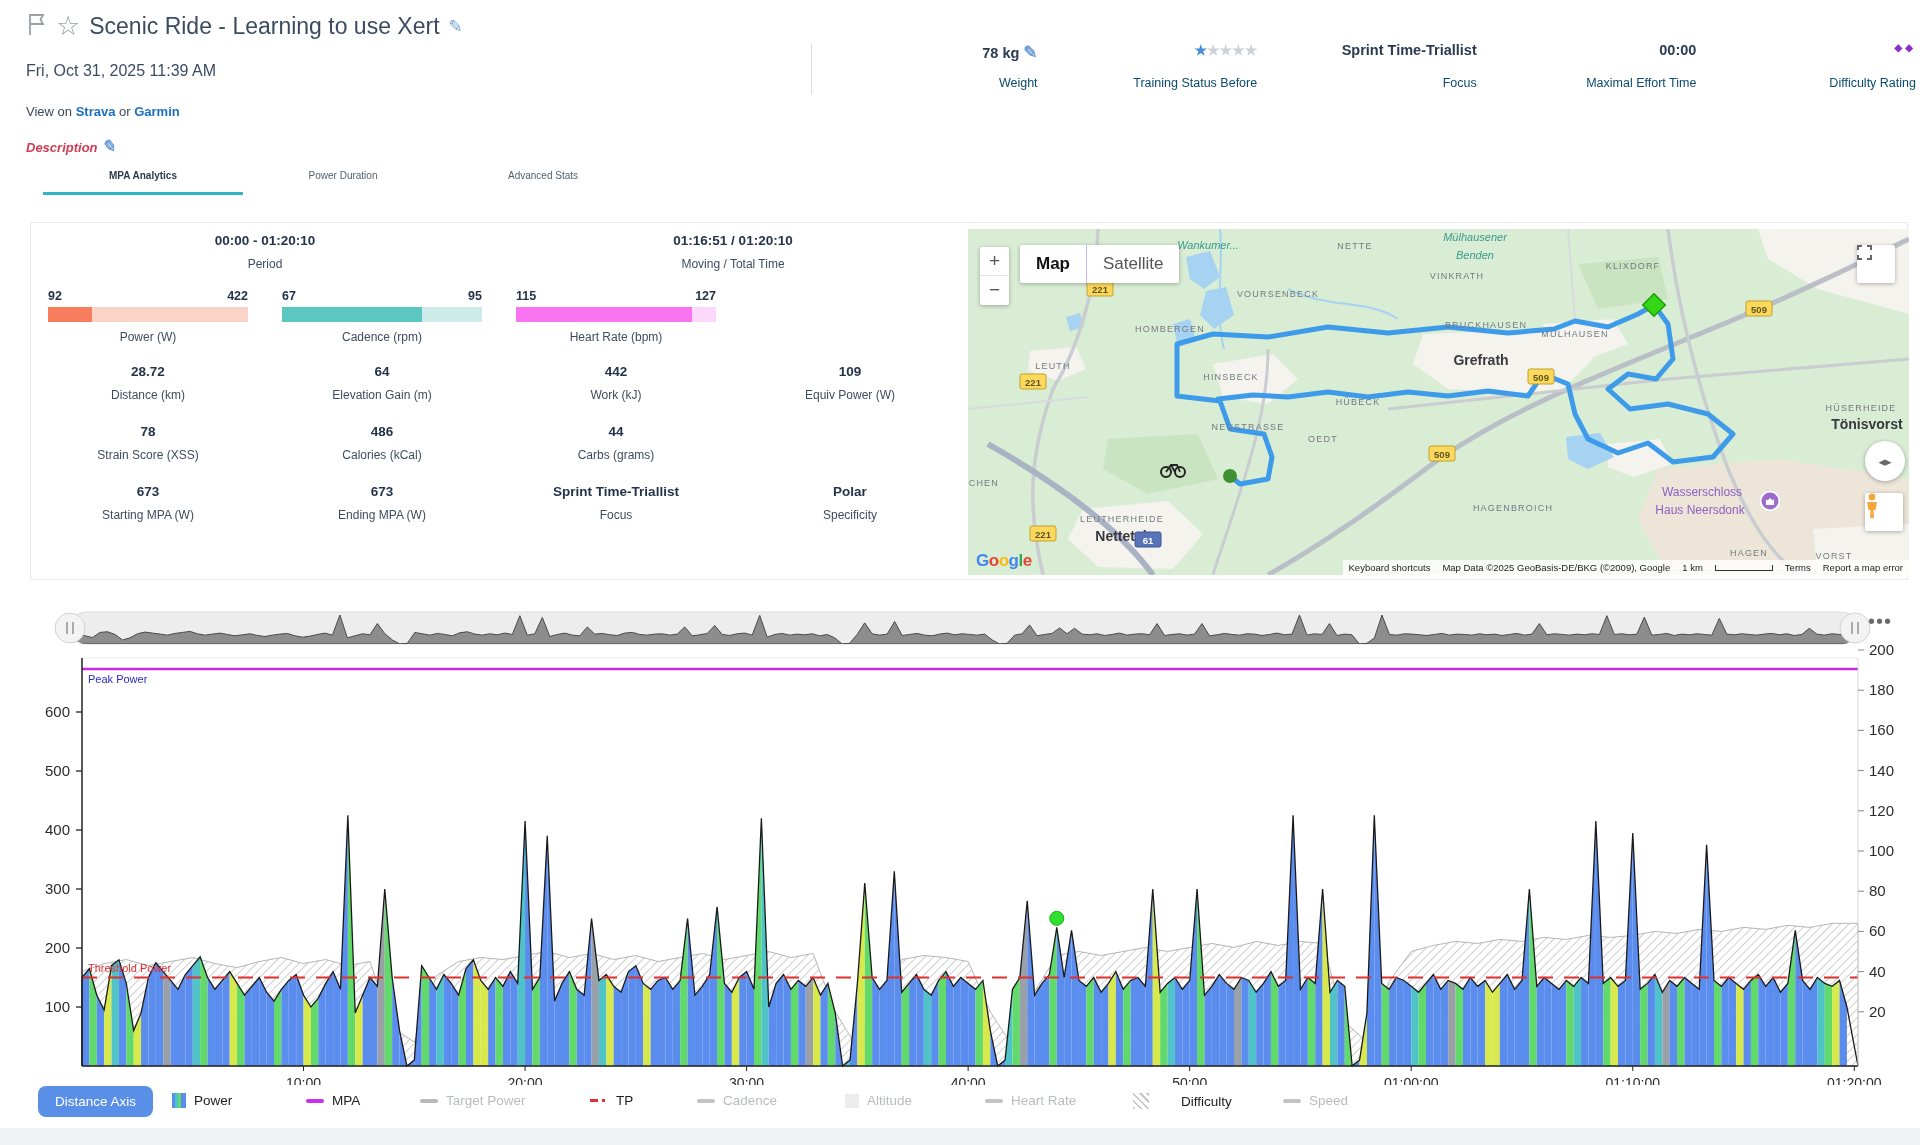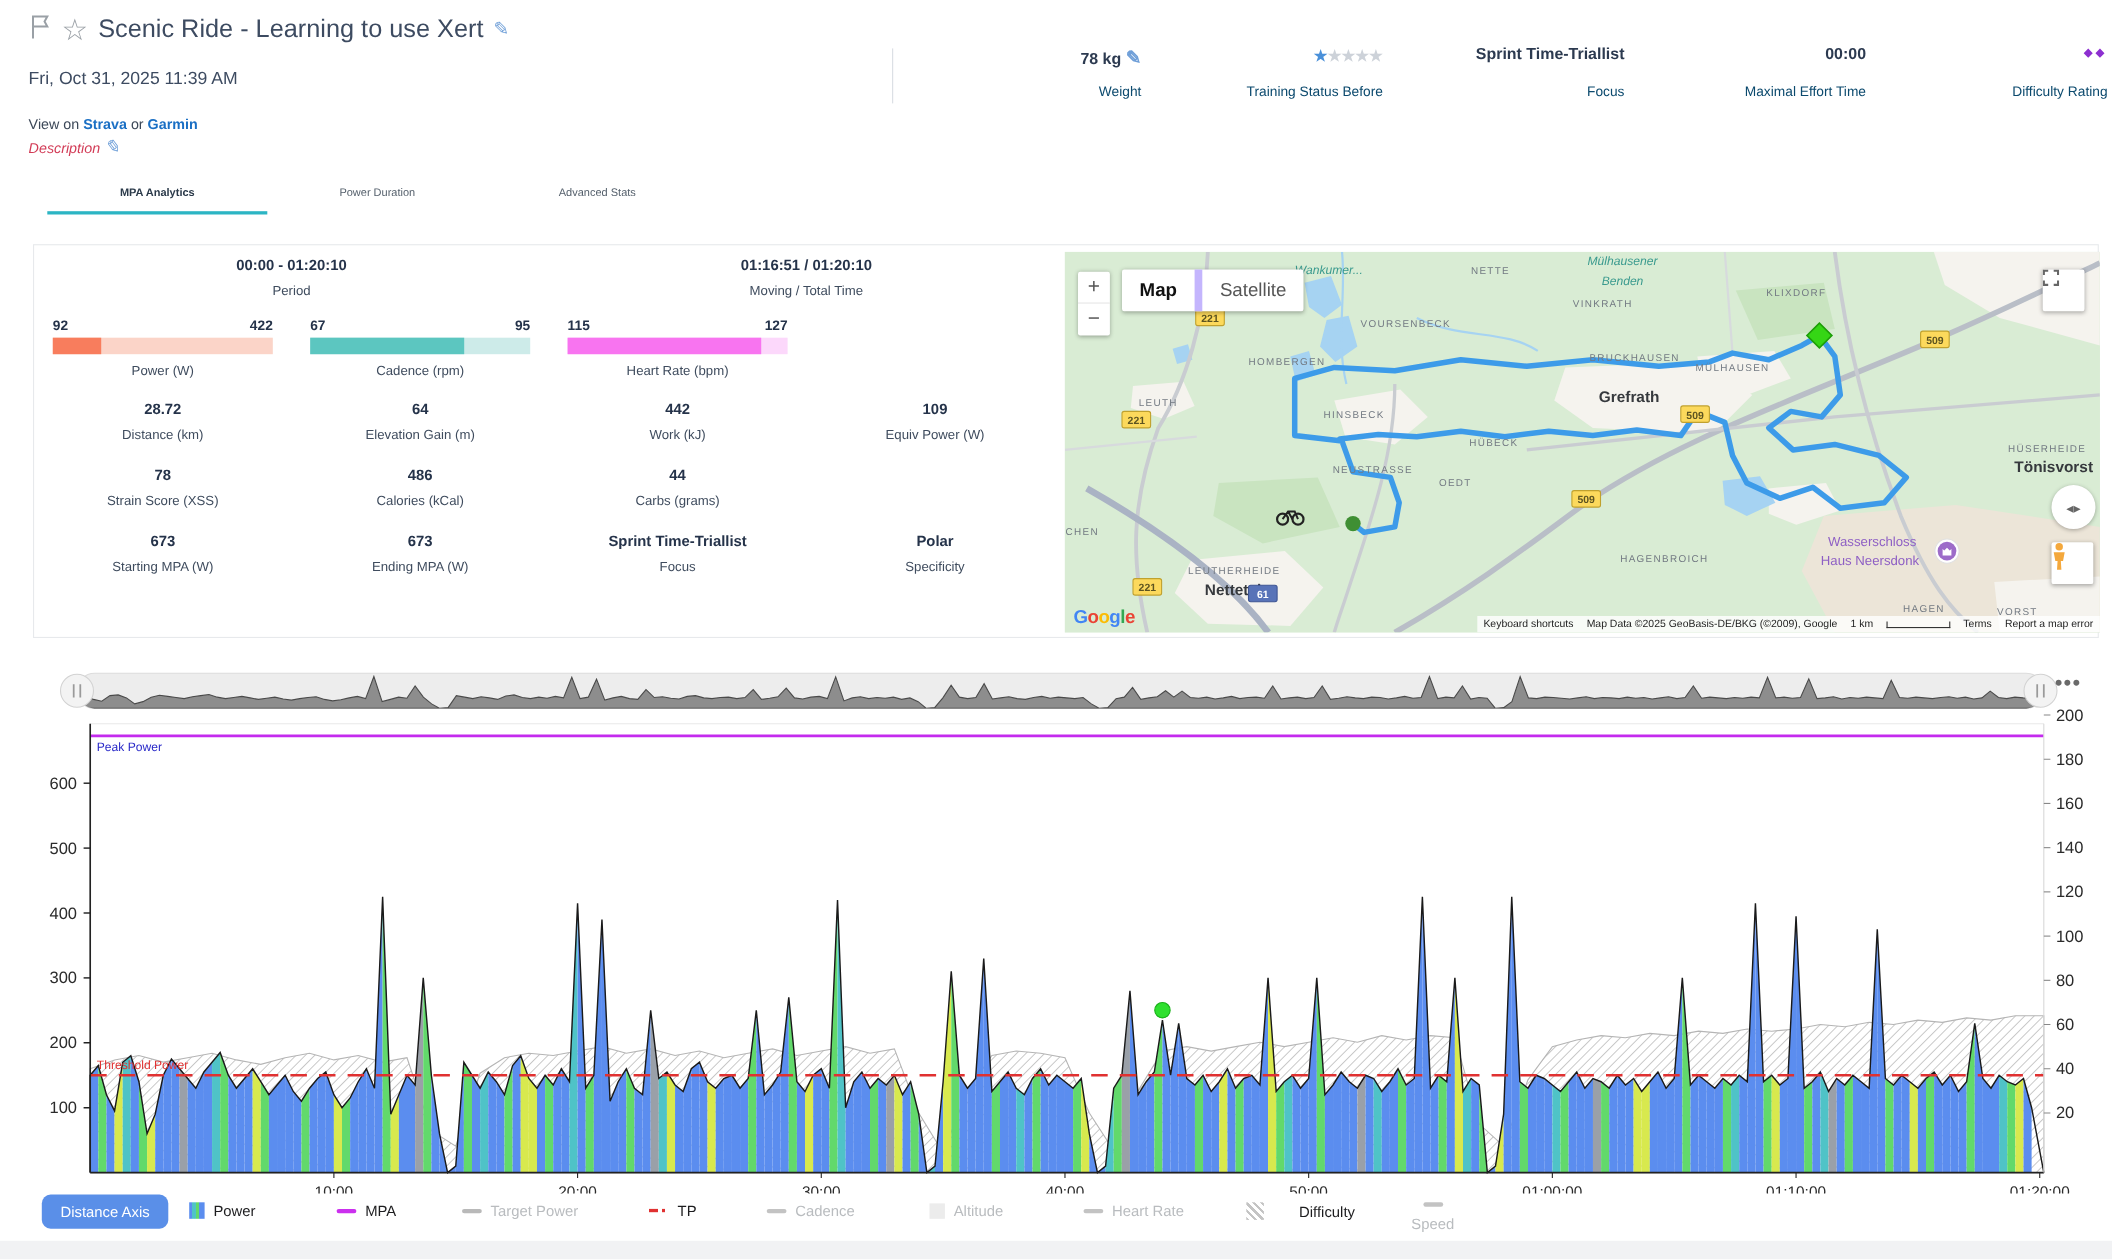--- a/index.html
+++ b/index.html
@@ -8,21 +8,21 @@
 
   
   #header { position:absolute; left:26px; top:12px; }
   .title-row { display:flex; align-items:center; gap:9px; }
   .hdr-icon { color:#9aa0a6; font-size:24px; line-height:24px; }
   h1 { font-size:23px; font-weight:400; color:#3d4b61; }
   .pencil { color:#6f9fd8; font-size:17px; cursor:pointer; }
   .date { margin-top:22px; font-size:16px; color:#3d4b61; }
   .viewon { margin-top:24px; font-size:13px; color:#3c4858; }
   .viewon a { color:#1a6fc4; font-weight:bold; text-decoration:none; }
-  .descr { margin-top:3px; font-size:13px; color:#d23b56; font-style:italic; font-weight:normal; }
+  .descr { margin-top:17px; font-size:13px; color:#d23b56; font-style:italic; font-weight:bold; }
 
   
   #summary { position:absolute; left:818px; top:42px; width:1098px; display:flex; }
   #summary .divider { position:absolute; left:-7px; top:2px; height:50px; border-left:1px solid #d9dde3; }
   .sum-col { width:220px; text-align:right; }
   .sum-val { font-size:14.5px; font-weight:bold; color:#2c3a50; height:20px; }
   .sum-lbl { margin-top:14px; font-size:12.5px; color:#0c4a6e; }
   .star { font-size:14px; color:#cdd2d9; }
   .star.on { color:#4a90d9; }
   .dot-diamond { color:#8d2fd0; font-size:10px; letter-spacing:3px; }
@@ -311,21 +311,21 @@
             <path d="M-7,3 L-2,-4 L4,-4 L7,3 M-2,-4 L2,3 Z" fill="none" stroke="#222" stroke-width="1.8"></path>
           </g>
           <circle cx="262" cy="247" r="7" fill="#3f8f33"></circle>
           <rect x="-8" y="-8" width="16" height="16" fill="#35d615" stroke="#1d9e08" stroke-width="1.5" transform="translate(686,76) rotate(45)"></rect>
         </svg>
       <div class="map-ctl" id="zoomctl">
         <div>+</div>
         <div>−</div>
       </div>
       <div class="map-ctl" id="mapsat">
-        <div class="sel" style="border-right:7px solid #c4b5fd;">Map</div>
+        <div class="sel" style="border-right:1px solid #c4b5fd;">Map</div>
         <div>Satellite</div>
       </div>
       <div class="map-ctl" id="fsbtn">
         <svg width="15" height="15" viewBox="0 0 15 15">
             <path d="M1 5V1H5 M10 1H14V5 M14 10V14H10 M5 14H1V10" fill="none" stroke="#666" stroke-width="2"></path>
           </svg>
       </div>
       <div class="map-ctl" id="compass">◂▸</div>
       <div class="map-ctl" id="pegman">
         <svg width="14" height="26" viewBox="0 0 14 26">
@@ -689,19 +689,19 @@
         <span class="lab off">Altitude</span>
       </div>
       <div class="leg-item" style="left: 985px;">
         <span style="width: 18px; height: 4px; border-radius: 2px; background: rgb(195, 195, 195); display: inline-block;"></span>
         <span class="lab off">Heart Rate</span>
       </div>
       <div class="leg-item" style="left: 1133px; gap: 32px;">
         <span style="width: 16px; height: 16px; background: repeating-linear-gradient(45deg, rgb(196, 196, 196) 0px, rgb(196, 196, 196) 2px, transparent 2px, transparent 5px); display: inline-block;"></span>
         <span class="lab on" style="font-weight: 500;">Difficulty</span>
       </div>
-      <div class="leg-item" style="left: 1283px; flex-direction: column;">
+      <div class="leg-item" style="left: 1283px;">
         <span style="width: 18px; height: 4px; border-radius: 2px; background: rgb(195, 195, 195); display: inline-block;"></span>
         <span class="lab off">Speed</span>
       </div>
     </div>
   <div id="footer-strip"></div>
 </div>
 
 </body></html>

